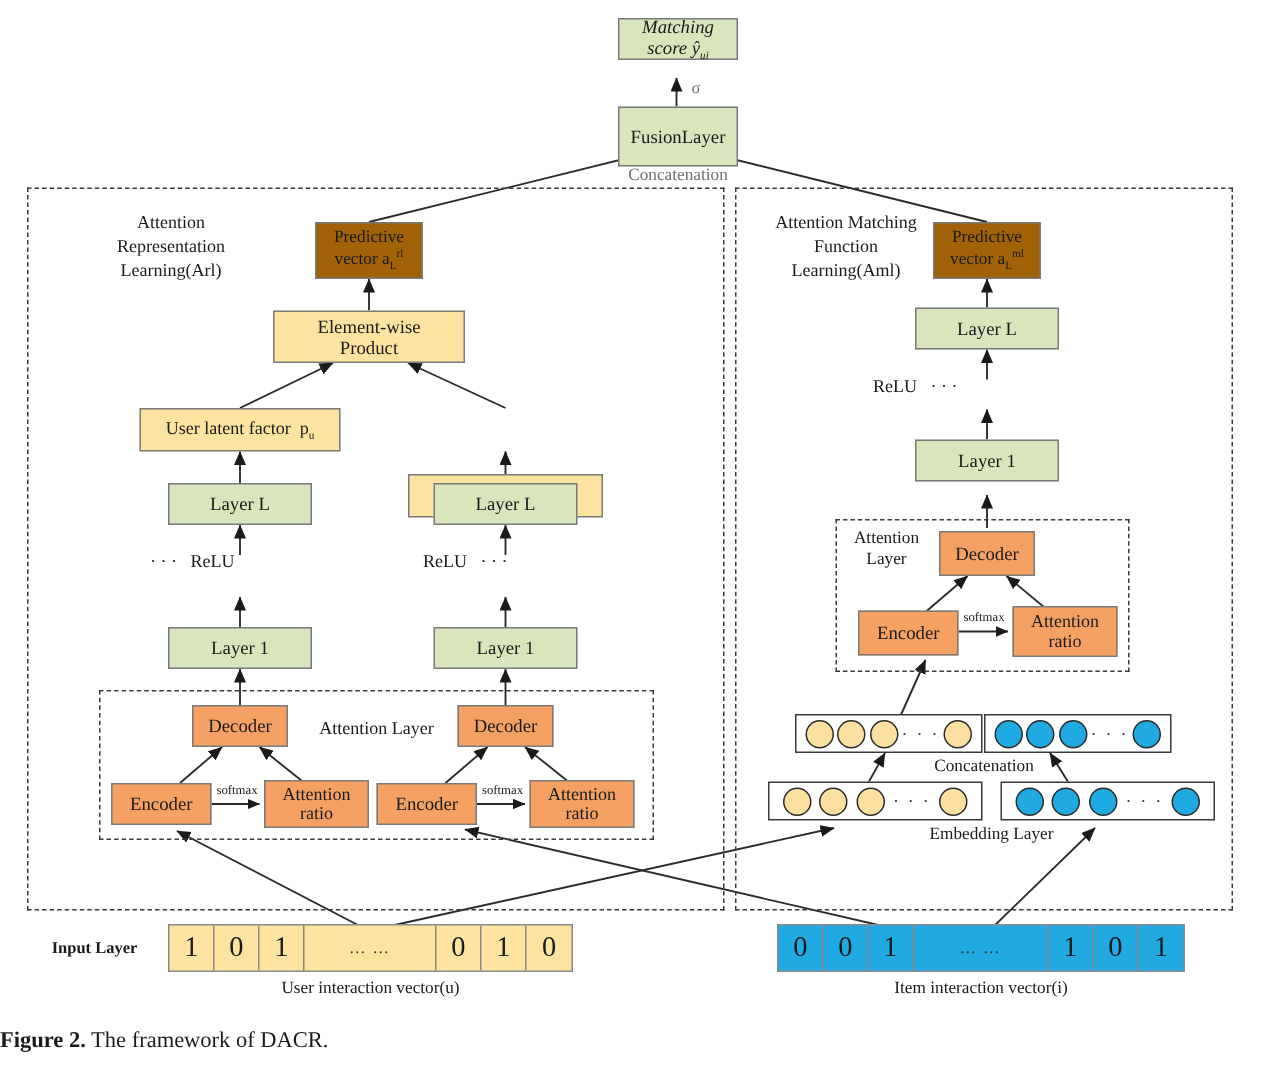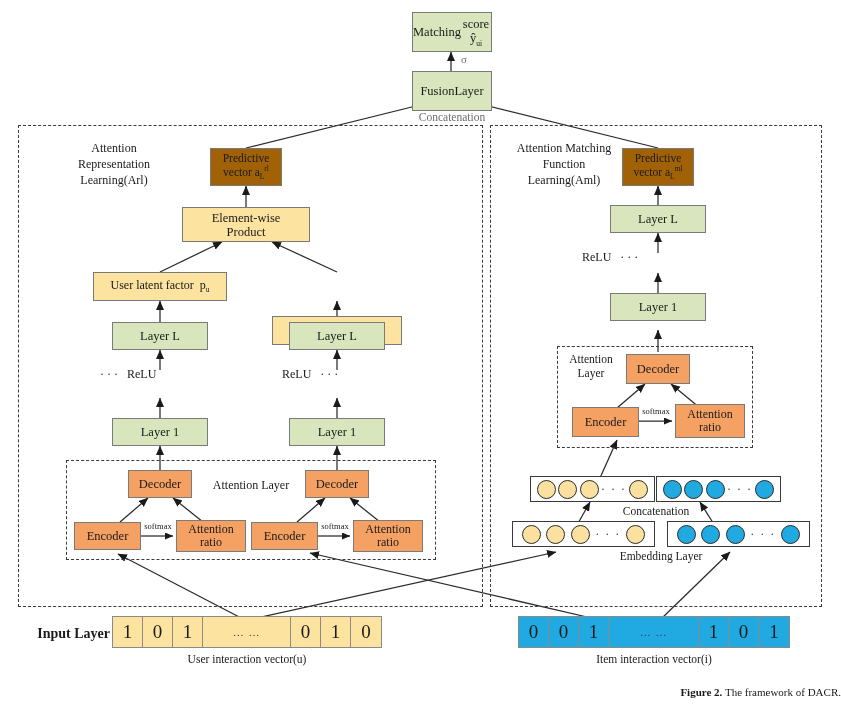--- a/index.html
+++ b/index.html
@@ -32,22 +32,22 @@
   .vec .cell.wide{font-size:11px;letter-spacing:1px;color:#333;}
 
   .cbox{position:absolute;box-sizing:border-box;border:1.3px solid #3a3a3a;
         display:flex;align-items:center;justify-content:space-around;
         background:#fff;z-index:3;}
   .circ{width:17px;height:17px;border-radius:50%;border:1.2px solid #2b2b2b;}
   .circ.y{background:#fbe0a0;}
   .circ.b{background:#21a9e1;}
   .dots{font-size:12px;letter-spacing:1.5px;color:#333;}
 
-  .caption{position:absolute;width:841px;text-align:right;
-           font-size:11px;font-family:"Liberation Serif", serif;}
+  .caption{position:absolute;width:841px;text-align:left;
+           font-size:15px;font-family:"Liberation Serif", serif;}
   .caption b{font-weight:bold;}
   sup{font-size:7.5px;vertical-align:super;}
   sub{font-size:7.5px;vertical-align:sub;}
 </style>
 </head>
 <body>
 
 <div id="stage">
 
   <svg id="wires" viewBox="0 0 841 712">
@@ -122,21 +122,21 @@
       <line x1="660" y1="620" x2="730" y2="552" marker-end="url(#ah)"></line>
     </g>
   </svg>
 
   <div class="panel" style="left:18px;top:125px;width:465px;height:482px;"></div>
   <div class="panel" style="left:490px;top:125px;width:332px;height:482px;"></div>
 
   <div class="panel inner" style="left:66px;top:460px;width:370px;height:100px;"></div>
   <div class="panel inner" style="left:557px;top:346px;width:196px;height:102px;"></div>
 
-  <div class="box green" style="left:412px;top:12px;width:80px;height:40px;">
+  <div class="box green" style="left:412px;top:12px;width:80px;height:28px;flex-direction:column;font-style:italic;">
     <span>Matching</span>
     <span>score ŷ<sub>ui</sub></span>
   </div>
   <div class="lbl grey" style="left:455px;top:52px;width:18px;font-size:11px;">σ</div>
   <div class="box green" style="left:412px;top:71px;width:80px;height:40px;flex-direction:row;">
     <span>Fusion</span>
     <span>Layer</span>
   </div>
   <div class="lbl grey" style="left:392px;top:110px;width:120px;font-size:11.5px;">Concatenation</div>
 
@@ -280,21 +280,21 @@
   </div>
   <div class="cbox" style="left:667px;top:521px;width:143px;height:26px;padding:0 6px;">
     <span class="circ b"></span>
     <span class="circ b"></span>
     <span class="circ b"></span>
     <span class="dots">· · ·</span>
     <span class="circ b"></span>
   </div>
   <div class="lbl" style="left:596px;top:549px;width:130px;font-size:11.5px;">Embedding Layer</div>
 
-  <div class="lbl" style="left:16px;top:625px;width:94px;font-size:14px;font-weight:bold;text-align:right;">Input Layer</div>
+  <div class="lbl" style="left:16px;top:625px;width:94px;font-size:11px;font-weight:bold;text-align:center;">Input Layer</div>
 
   <div class="vec yellowvec" style="left:112px;top:616px;width:270px;height:32px;">
       <div class="cell" style="width: 30px; flex: 0 0 30px;">1</div>
       <div class="cell" style="width: 30px; flex: 0 0 30px;">0</div>
       <div class="cell" style="width: 30px; flex: 0 0 30px;">1</div>
       <div class="cell wide" style="flex: 1 1 auto;">…  …</div>
       <div class="cell" style="width: 30px; flex: 0 0 30px;">0</div>
       <div class="cell" style="width: 30px; flex: 0 0 30px;">1</div>
       <div class="cell" style="width: 30px; flex: 0 0 30px;">0</div>
     </div>

